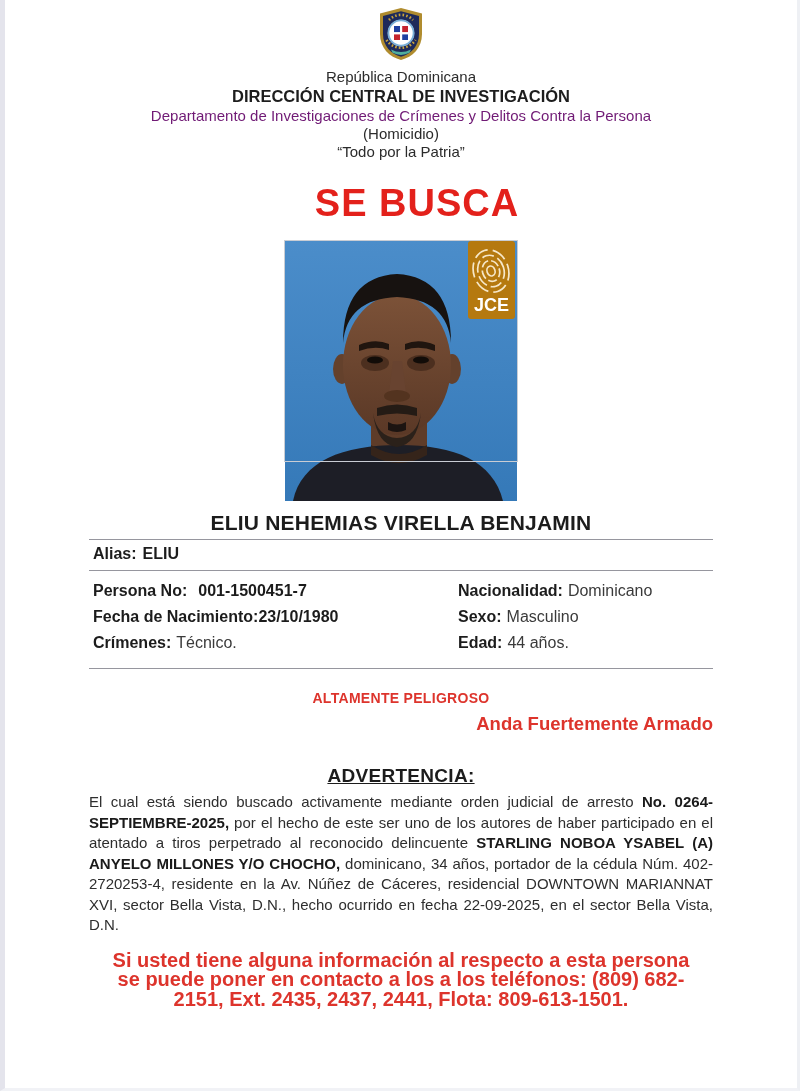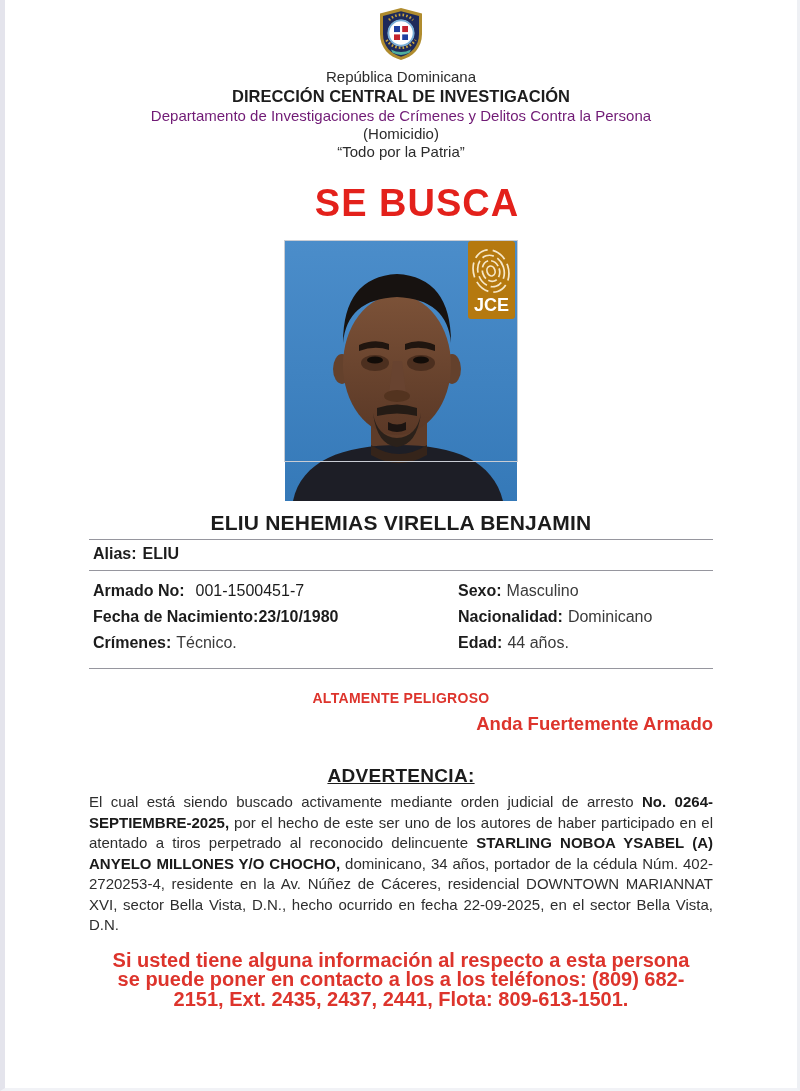--- a/index.html
+++ b/index.html
@@ -67,21 +67,21 @@
   .details {
     display: flex;
     padding: 7px 4px 9px 4px;
     font-size: 16px;
   }
   .details .col-left  { width: 365px; }
   .details .col-right { flex: 1; }
   .details .row { line-height: 26px; white-space: nowrap; }
   .details .label { font-weight: bold; color: #1c1c1c; }
   .details .value { margin-left: 5px; color: #3a3a3a; }
-  .details .row-cedula .value { margin-left: 11px; font-weight: normal; color: #1c1c1c; margin-top: 25px; }
+  .details .row-cedula .value { margin-left: 11px; font-weight: bold; color: #1c1c1c; margin-top: 25px; }
   .details .row-fecha  .value { margin-left: 0; font-weight: bold; color: #1c1c1c; }
 
   
   .alert-1 { text-align: center; margin-top: 20px; font-size: 14px;  font-weight: bold; line-height: 18px; letter-spacing: 0.3px; }
   .alert-2 { text-align: right; margin-top: 5px;  font-size: 18.5px; font-weight: bold; line-height: 24px; }
 
   
   .warning-title {
     text-align: center;
     margin-top: 29px;
@@ -206,35 +206,35 @@
     <div class="rule"></div>
 
     <div class="alias-row">
       <span>Alias:</span><span class="alias-value">ELIU</span>
     </div>
     <div class="rule"></div>
 
     <div class="details">
       <div class="col-left">
         <div class="row row-cedula">
-          <span class="label">Armado No:</span><span class="value">001-1500451-7</span>
+          <span class="label">Persona No:</span><span class="value">001-1500451-7</span>
         </div>
         <div class="row row-fecha">
           <span class="label">Fecha de Nacimiento:</span><span class="value">23/10/1980</span>
         </div>
         <div class="row">
           <span class="label">Crímenes:</span><span class="value">Técnico.</span>
         </div>
       </div>
       <div class="col-right">
         <div class="row">
+          <span class="label">Nacionalidad:</span><span class="value">Dominicano</span>
+        </div>
+        <div class="row">
           <span class="label">Sexo:</span><span class="value">Masculino</span>
-        </div>
-        <div class="row">
-          <span class="label">Nacionalidad:</span><span class="value">Dominicano</span>
         </div>
         <div class="row">
           <span class="label">Edad:</span><span class="value">44 años.</span>
         </div>
       </div>
     </div>
     <div class="rule"></div>
 
     <div class="alert-1" style="color:#dd342c;">ALTAMENTE PELIGROSO</div>
     <div class="alert-2" style="color:#dd342c;">Anda Fuertemente Armado</div>

